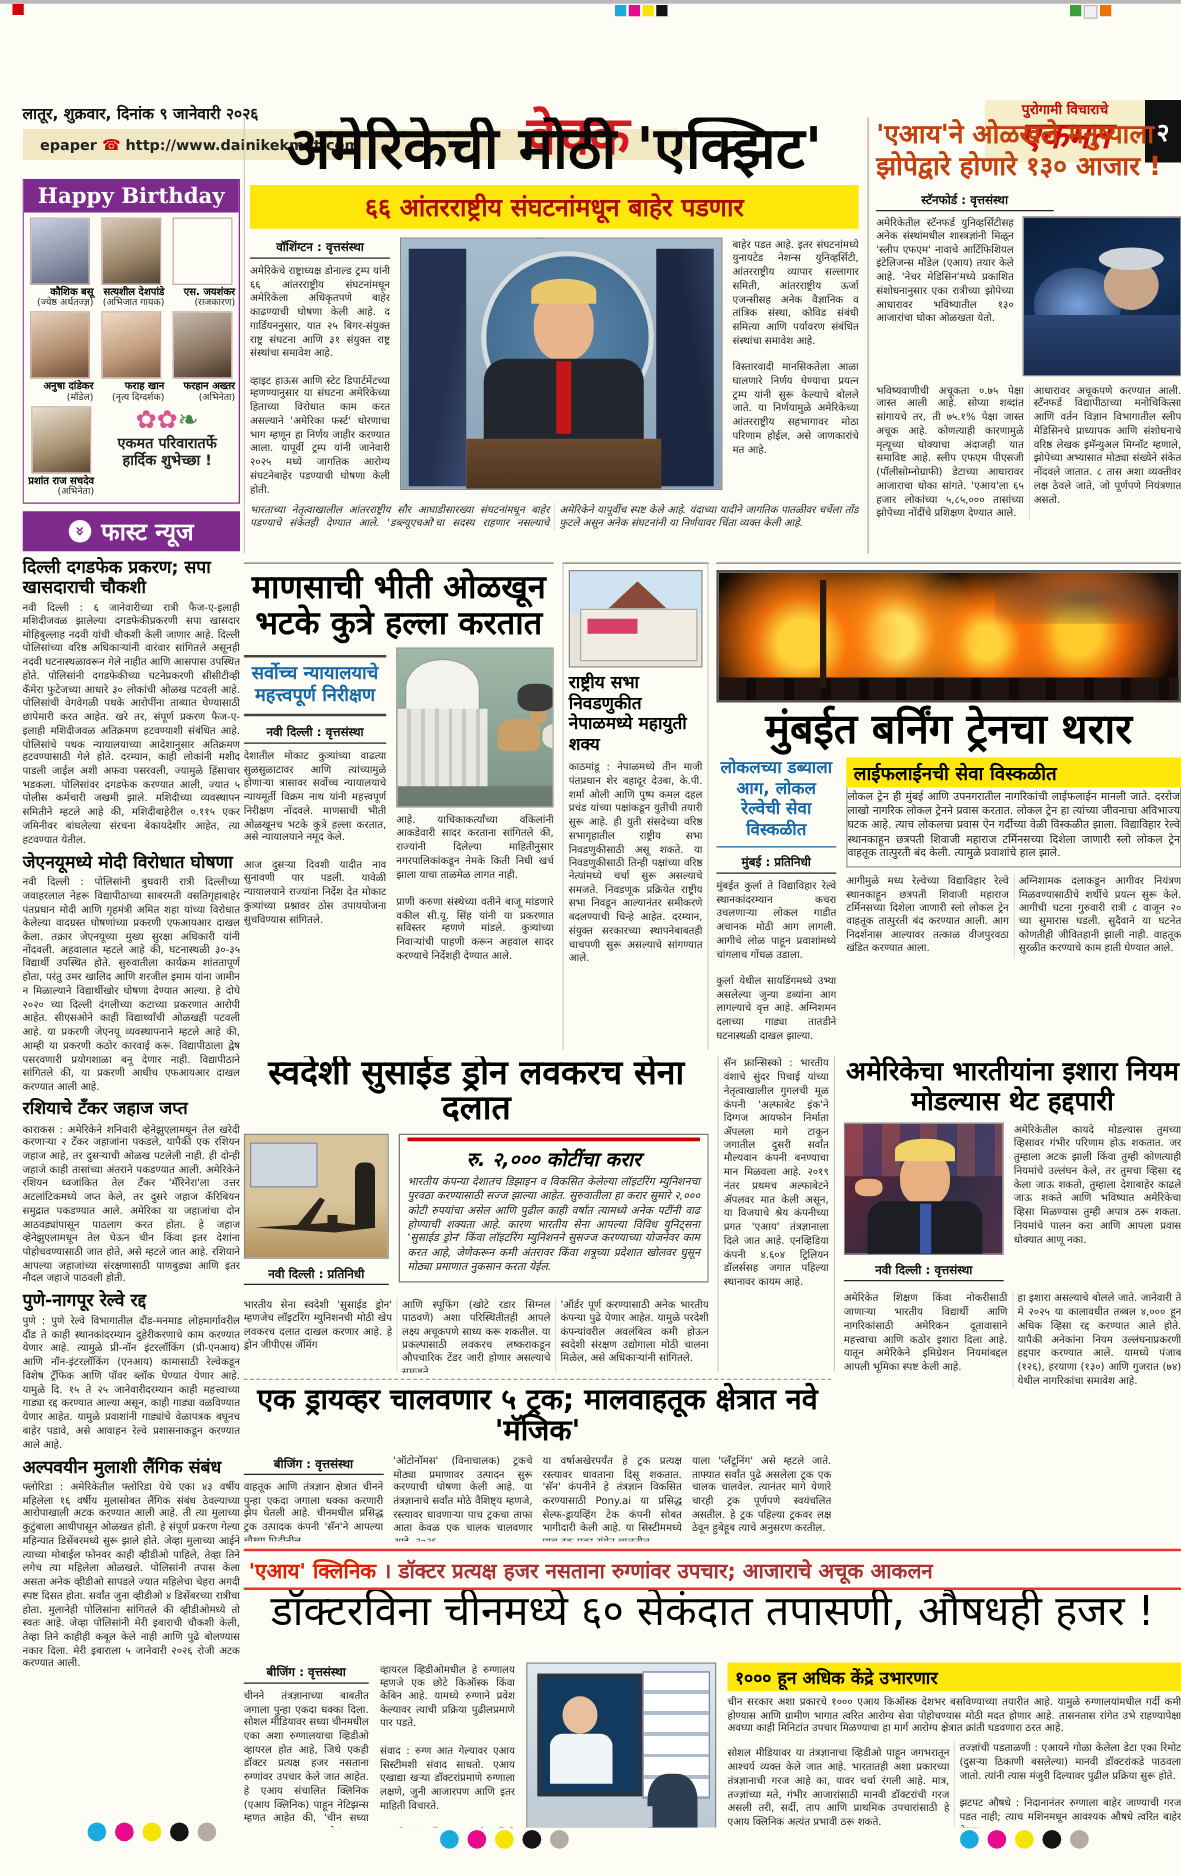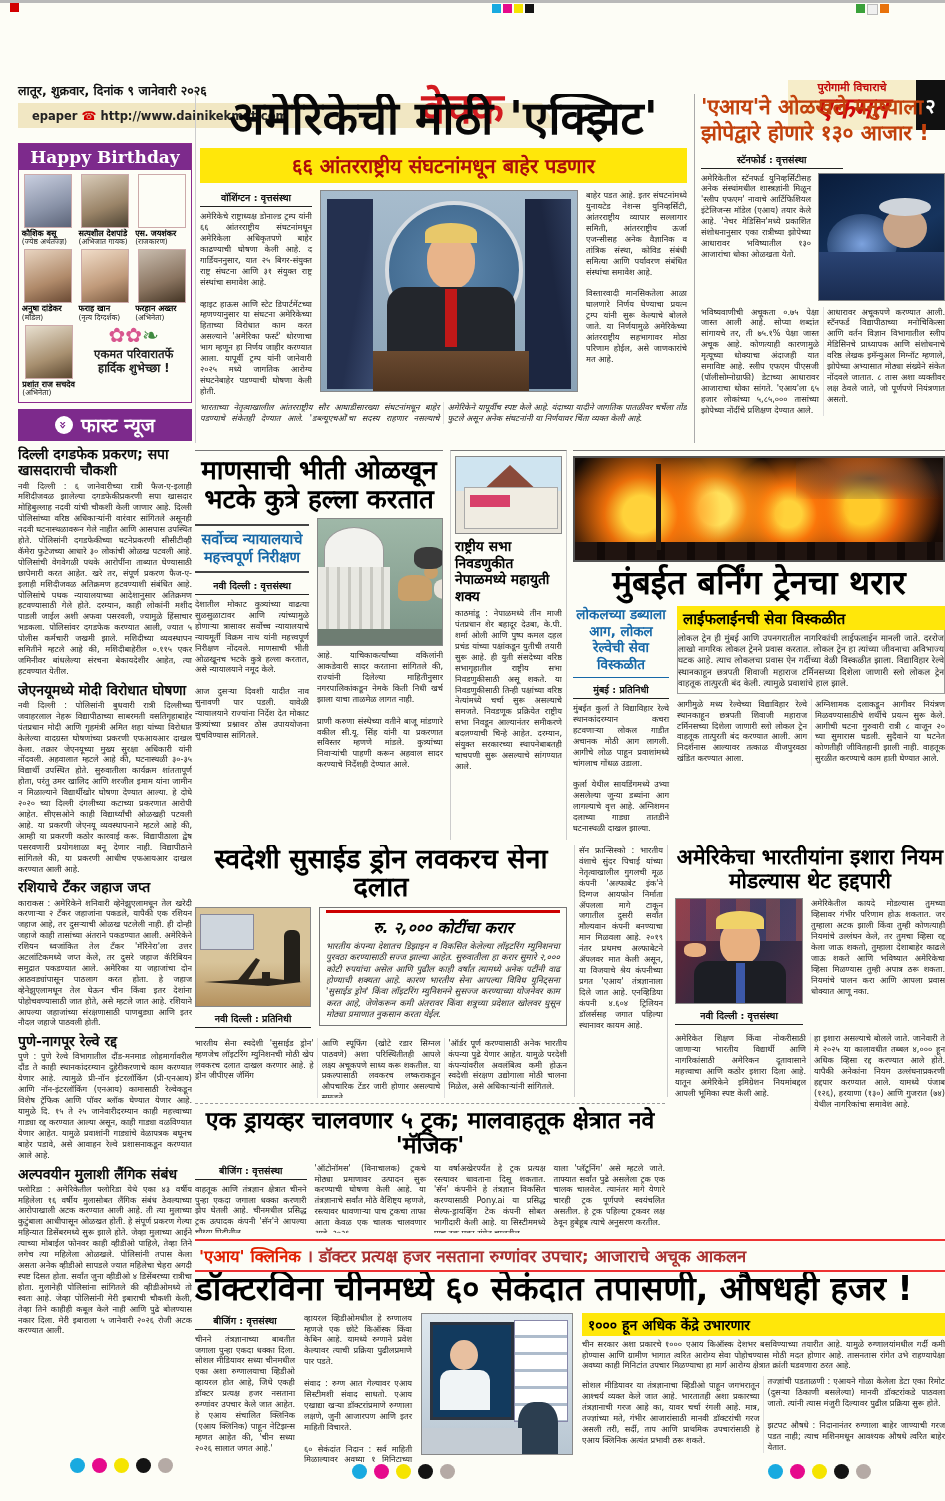--- a/index.html
+++ b/index.html
@@ -24,21 +24,21 @@
   .brand{font-size:29px;font-weight:bold;font-style:italic;color:#cf0a0a;font-family:"DejaVu Serif",serif;line-height:1;}
   .pagebox{left:916px;top:80px;width:29px;height:50px;background:#111;color:#fff;font-size:20px;font-weight:bold;
            display:flex;align-items:center;justify-content:center;}
   .regmark{position:absolute;width:9px;height:9px;}
   
   #sidebar{left:18px;top:143px;width:174px;height:1312px;overflow:hidden;}
   .bday{border:1.5px solid #8d2b8d;}
   .bday-hd{background:#7d2a8c;color:#fff;text-align:center;font-family:"DejaVu Serif",serif;
            font-weight:bold;font-size:17px;padding:3px 0;}
   .bgrid{display:flex;flex-wrap:wrap;justify-content:space-around;padding:4px 1px 2px;}
-  .bcell{width:53px;text-align:left;margin-bottom:3px;}
+  .bcell{width:53px;text-align:right;margin-bottom:3px;}
   .bphoto{width:48px;height:54px;margin:0 auto;border:1px solid #caa;box-sizing:border-box;}
   .bname{font-size:8px;font-weight:bold;line-height:1.15;margin-top:1px;}
   .brole{font-size:7.5px;line-height:1.1;color:#222;}
   .bwish{width:108px;text-align:center;}
   .bwish .rose{font-size:20px;line-height:1;}
   .bwish .txt{font-size:11.5px;font-weight:bold;color:#222;line-height:1.25;margin-top:2px;}
   .fn-hd{background:#7d2a8c;color:#fff;display:flex;align-items:center;justify-content:center;gap:8px;
          font-size:19px;font-weight:bold;padding:3px 0;margin-top:6px;}
   .fn-ic{width:18px;height:18px;border-radius:50%;background:#fff;color:#7d2a8c;display:inline-flex;
          align-items:center;justify-content:center;font-size:13px;font-weight:bold;transform:rotate(90deg);}
@@ -86,21 +86,21 @@
   #trucks{left:195px;top:1103px;width:470px;height:130px;overflow:hidden;border-top:1px dashed #999;padding-top:4px;box-sizing:border-box;}
   .trucks-h{font-size:23px;font-weight:bold;text-align:center;line-height:1.1;margin-bottom:4px;}
   .t4{display:flex;gap:8px;}
   .t4>div{flex:1;}
   
   #aistrip{left:195px;top:1239px;width:750px;border-top:2px solid #e33;border-bottom:2px solid #e33;
            padding:3px 4px;box-sizing:border-box;font-size:16.5px;font-weight:bold;}
   .strip-l{color:#e02000;}
   .strip-r{color:#a33;}
   #clinic{left:195px;top:1272px;width:750px;height:190px;overflow:hidden;}
-  .clinic-h{font-size:33px;font-weight:bold;text-align:left;line-height:1.05;margin-bottom:6px;}
+  .clinic-h{font-size:33px;font-weight:normal;text-align:center;line-height:1.05;margin-bottom:23px;}
   .clinic-row{display:flex;gap:9px;}
   
   .dots{display:flex;gap:7px;}
   .dot{width:15px;height:15px;border-radius:50%;}
   .c-c{background:#19aae0;} .c-m{background:#e60a8c;} .c-y{background:#f5e400;}
   .c-k{background:#141414;} .c-g{background:#b5aaa5;}
 </style>
 </head>
 <body>
 
@@ -308,21 +308,21 @@
            linear-gradient(#120a06 0 12%, #3a1606 40%, #1a0c06 75%, #0a0604);">
       <div style="left:60%;top:0;width:40%;height:40%;background:radial-gradient(rgba(90,70,60,.8),rgba(0,0,0,0));"></div>
       <div style="left:0;bottom:0;width:100%;height:18px;background:repeating-linear-gradient(90deg,#201410 0 22px,#120a08 22px 30px);"></div>
       <div style="left:22%;top:6px;width:5px;height:86px;background:#241a12;"></div>
     </div>
     <div class="train-h">मुंबईत बर्निंग ट्रेनचा थरार</div>
     <div style="display:flex;gap:8px;margin-top:5px;">
       <div style="width:96px;flex:none;">
         <div class="train-sub">लोकलच्या डब्याला आग, लोकल रेल्वेची सेवा विस्कळीत</div>
         <div class="byl">मुंबई : प्रतिनिधी</div>
-        <div class="b">मुंबईत कुर्ला ते विद्याविहार रेल्वे स्थानकांदरम्यान कचरा हटवणाऱ्या लोकल गाडीत अचानक मोठी आग लागली. आगीचे लोळ पाहून प्रवाशांमध्ये चांगलाच गोंधळ उडाला.
+        <div class="b">मुंबईत कुर्ला ते विद्याविहार रेल्वे स्थानकांदरम्यान कचरा उचलणाऱ्या लोकल गाडीत अचानक मोठी आग लागली. आगीचे लोळ पाहून प्रवाशांमध्ये चांगलाच गोंधळ उडाला.
 
 कुर्ला येथील सायडिंगमध्ये उभ्या असलेल्या जुन्या डब्यांना आग लागल्याचे वृत्त आहे. अग्निशमन दलाच्या गाड्या तातडीने घटनास्थळी दाखल झाल्या.</div>
       </div>
       <div style="flex:1;">
         <div class="ybox-t">लाईफलाईनची सेवा विस्कळीत</div>
         <div class="ybox-b b" style="font-size:8.6px;">लोकल ट्रेन ही मुंबई आणि उपनगरातील नागरिकांची लाईफलाईन मानली जाते. दररोज लाखो नागरिक लोकल ट्रेनने प्रवास करतात. लोकल ट्रेन हा त्यांच्या जीवनाचा अविभाज्य घटक आहे. त्याच लोकलचा प्रवास ऐन गर्दीच्या वेळी विस्कळीत झाला. विद्याविहार रेल्वे स्थानकाहून छत्रपती शिवाजी महाराज टर्मिनसच्या दिशेला जाणारी स्लो लोकल ट्रेन वाहतूक तात्पुरती बंद केली. त्यामुळे प्रवाशांचे हाल झाले.</div>
         <div class="cols2" style="margin-top:5px;">
           <div class="b">आगीमुळे मध्य रेल्वेच्या विद्याविहार रेल्वे स्थानकाहून छत्रपती शिवाजी महाराज टर्मिनसच्या दिशेला जाणारी स्लो लोकल ट्रेन वाहतूक तात्पुरती बंद करण्यात आली. आग निदर्शनास आल्यावर तत्काळ वीजपुरवठा खंडित करण्यात आला.</div>
           <div class="b" style="margin-top:4px;">अग्निशामक दलाकडून आगीवर नियंत्रण मिळवण्यासाठीचे शर्थीचे प्रयत्न सुरू केले. आगीची घटना गुरुवारी रात्री ८ वाजून २० च्या सुमारास घडली. सुदैवाने या घटनेत कोणतीही जीवितहानी झाली नाही. वाहतूक सुरळीत करण्याचे काम हाती घेण्यात आले.</div>
         </div>

